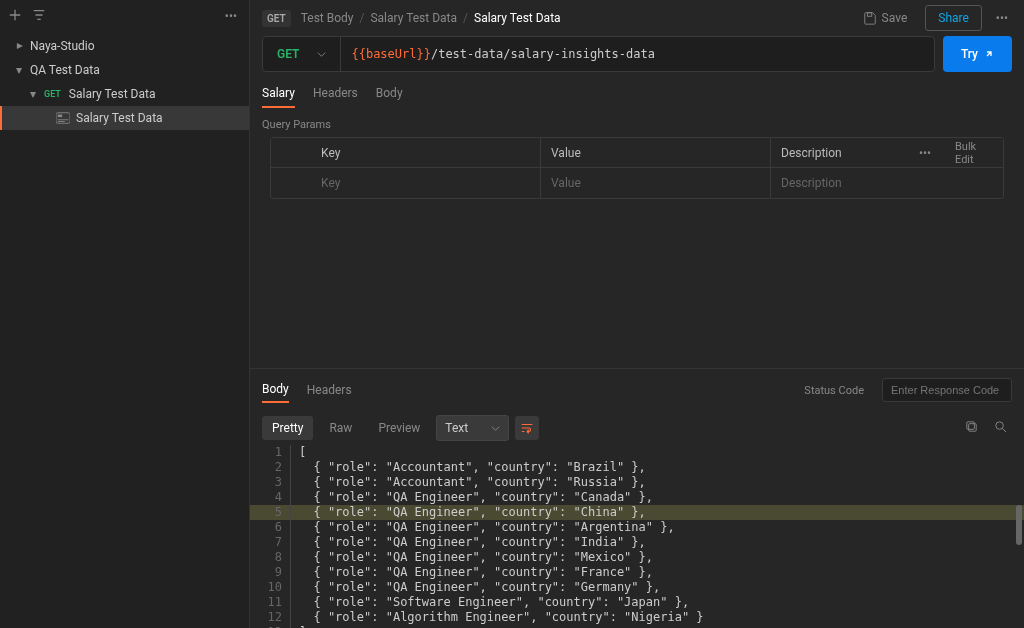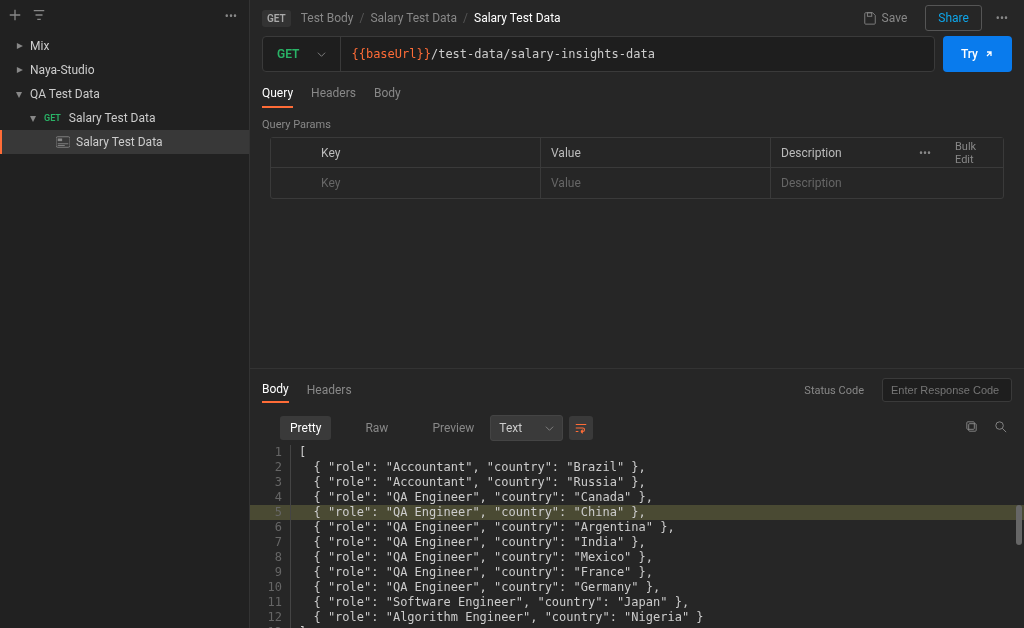--- a/index.html
+++ b/index.html
@@ -175,21 +175,21 @@
   .resp-top .resp-tab { color:#888;cursor:pointer;padding:5px 0;font-size:12px;}
   .resp-top .resp-tab.active { color:#fff;border-bottom:2px solid #ff6c37;}
   .resp-top .spacer{flex:1;}
   .status-code-label { color:#888;font-size:11px;}
   .status-code-input { border:1px solid #3a3a3a;background:#1e1e1e;color:#888;padding:5px 8px;font-size:11px;border-radius:3px;width:130px;}
   
   .body-controls {
     display:flex;align-items:center;gap:6px;padding: 4px 12px;
   }
   .body-mode {
-    padding: 5px 10px;color:#888;font-size:12px;cursor:pointer;border-radius:3px;margin-left:18px;
+    padding: 5px 10px;color:#888;font-size:12px;cursor:pointer;border-radius:3px;
   }
   .body-mode.active { background:#3a3a3a;color:#fff;}
   .text-dd { background:#3a3a3a;border:1px solid #444;color:#ccc;padding:5px 8px;font-size:12px;border-radius:3px;display:flex;align-items:center;gap:23px;cursor:pointer;}
   .text-dd svg{width:9px;height:9px;fill:#888;}
   .wrap-btn { background:#3a3a3a;padding:5px;border-radius:3px;display:inline-flex;cursor:pointer;}
   .wrap-btn svg { width:14px;height:14px;stroke:#ff6c37;fill:none;}
   .body-controls .spacer {flex:1;}
   .body-controls .right-icon{color:#888;cursor:pointer;padding:4px;}
   .body-controls .right-icon svg{width:15px;height:15px;stroke:#888;fill:none;}
   
@@ -217,24 +217,20 @@
     <span><svg class="icon" viewBox="0 0 16 16">
           <path d="M8 2v12M2 8h12" stroke="#888" stroke-width="1.5" fill="none"></path>
         </svg></span>
     <span><svg class="icon" viewBox="0 0 16 16">
           <path d="M2 3h12M4 8h8M6 13h4" stroke="#888" stroke-width="1.5" fill="none"></path>
         </svg></span>
     <span class="spacer"></span>
     <span class="dots-icon">•••</span>
   </div>
   <div class="tree">
-    <div class="tree-item">
-      <span class="chev">▾</span>
-        <span>Mix</span>
-    </div>
     <div class="tree-item">
       <span class="chev">▾</span>
         <span>Naya-Studio</span>
     </div>
     <div class="tree-item expanded">
       <span class="chev">▾</span>
         <span>QA Test Data</span>
     </div>
     <div class="tree-item level-2 expanded">
       <span class="chev">▾</span>
@@ -291,21 +287,21 @@
     </div>
     <div class="try-btn">
       <span>Try</span>
       <svg width="10" height="10" viewBox="0 0 10 10">
           <path d="M3 7l4-4M3 3h4v4" stroke="#fff" stroke-width="1.3" fill="none"></path>
         </svg>
     </div>
   </div>
 
   <div class="req-tabs">
-    <div class="req-tab active">Query</div>
+    <div class="req-tab active">Salary</div>
     <div class="req-tab">Headers</div>
     <div class="req-tab">Body</div>
   </div>
 
   <div class="query-label">Query Params</div>
 
   <div class="params-table">
     <div class="params-header">
       <div class="cell checkbox"></div>
       <div class="cell key">Key</div>

